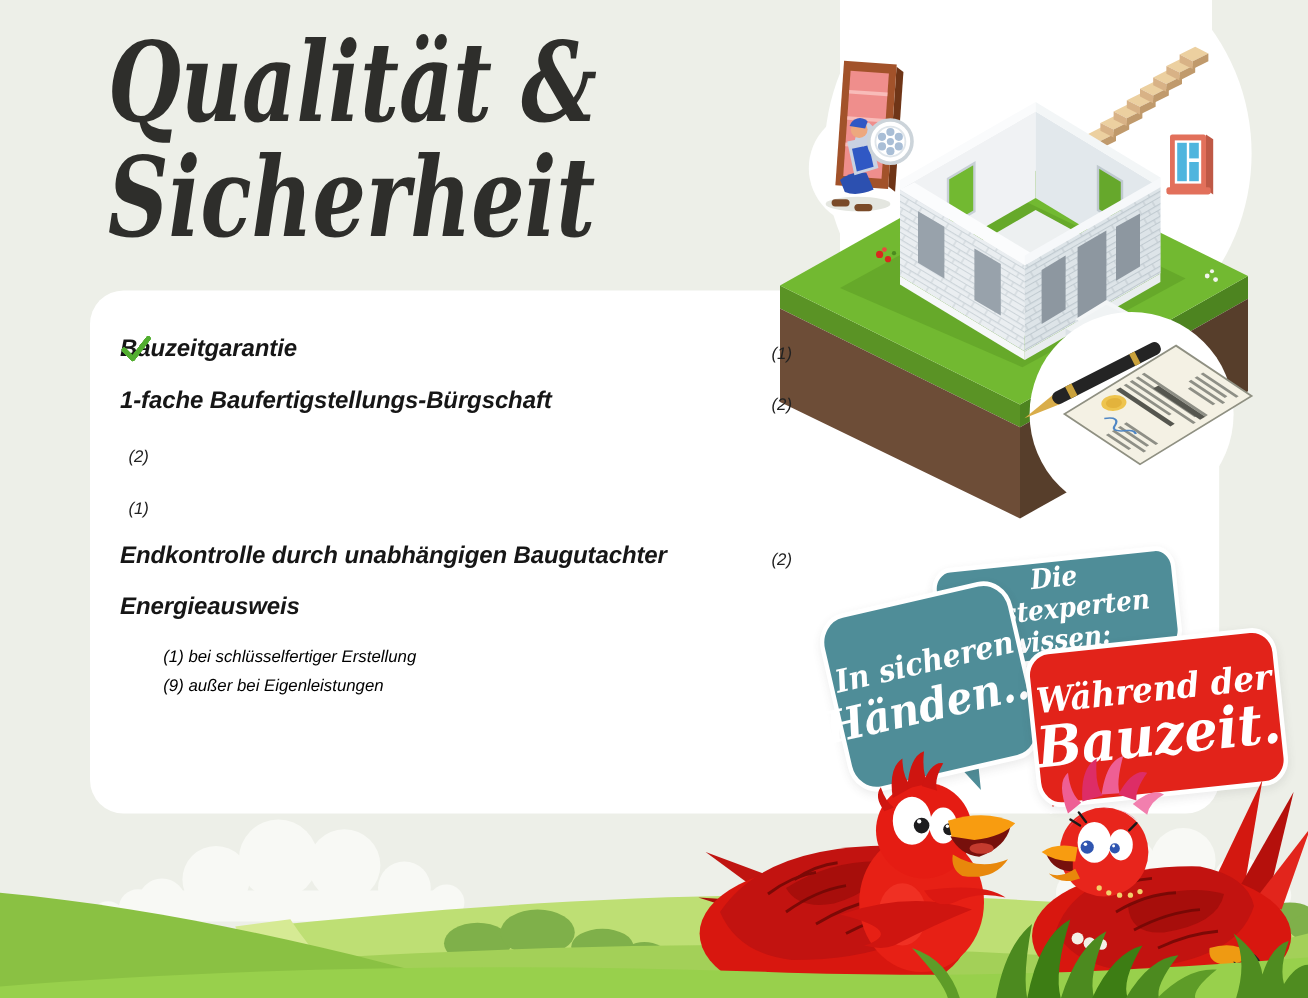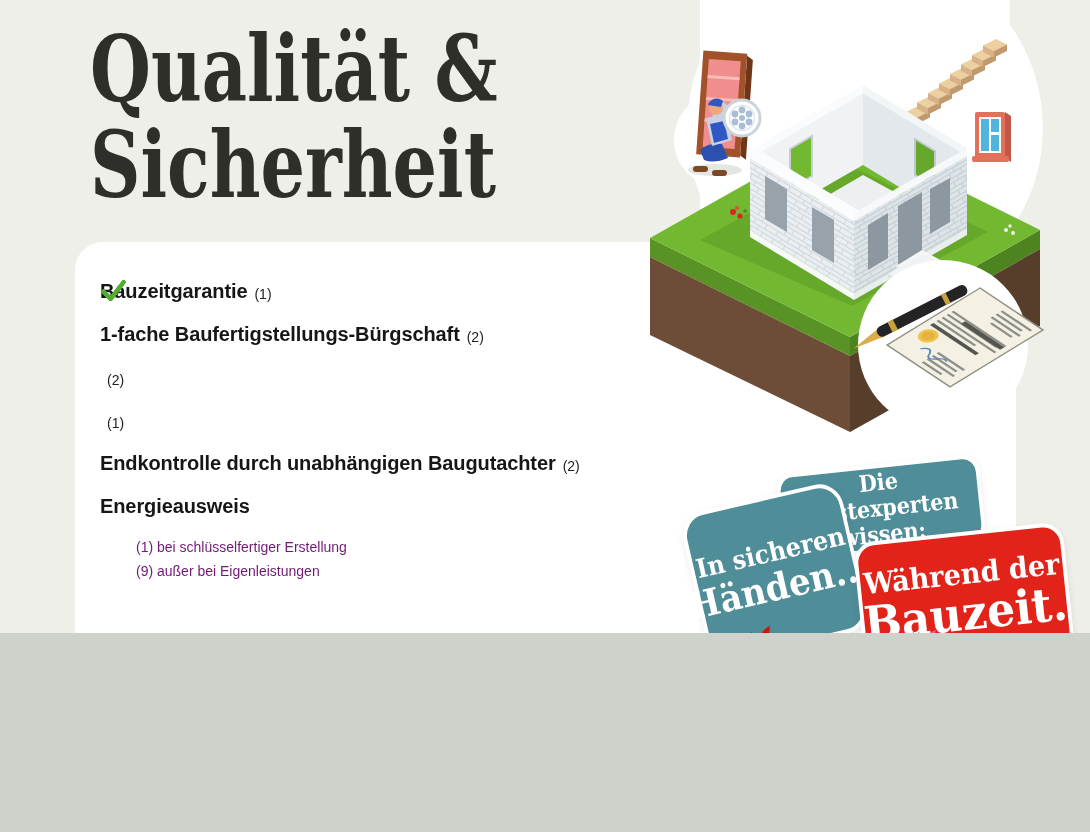--- a/index.html
+++ b/index.html
@@ -1,33 +1,33 @@
 <!DOCTYPE html>
 <html><head>
 <meta charset="utf-8">
 <style>
   html,body{margin:0;padding:0;background:#cfd2cb;}
-  .stage{position:relative;width:1090px;height:633px;background:#edefe8;overflow:hidden;
-         font-family:"Liberation Sans",sans-serif;}
+  .stage{position:relative;width:1090px;height:832px;background:#edefe8;overflow:hidden;
+         font-family:"Liberation Sans",sans-serif;font-style:italic;}
   .stage svg{position:absolute;left:0;top:0;pointer-events:none;}
   .z1{z-index:1}.z3{z-index:3}.z5{z-index:5}.z6{z-index:6}.z7{z-index:7}
 
   .card{position:absolute;left:75px;top:242px;width:941px;height:436px;background:#ffffff;
         border-radius:28px;z-index:2;}
 
   .title{position:absolute;left:90px;top:22px;z-index:4;margin:0;color:#2e2e2b;
          font-family:"DejaVu Serif",serif;font-weight:700;font-size:92px;line-height:1.04;
          transform:scaleX(.76);transform-origin:0 0;letter-spacing:0;white-space:nowrap;}
 
   .checklist{position:absolute;left:100px;top:277px;z-index:4;width:560px;}
-  .check-row{display:flex;align-items:center;height:28px;margin-bottom:15px;}
+  .check-row{display:flex;align-items:center;height:28px;margin-bottom:15px;justify-content:space-between;}
   .check-ic{width:27px;height:27px;flex:0 0 27px;margin-right:13px;}
   .check-label{font-weight:700;font-size:20px;color:#161616;letter-spacing:-.1px;white-space:nowrap;}
   .check-note{font-weight:400;font-size:14px;color:#222;margin-left:7px;padding-top:5px;white-space:nowrap;}
-  .footnotes{margin-top:8px;margin-left:36px;font-size:14px;line-height:24px;color:#701a75;}
+  .footnotes{margin-top:8px;margin-left:36px;font-size:14px;line-height:24px;color:#000000;}
 
   .bubble{position:absolute;z-index:5;border:4px solid #fff;box-sizing:border-box;
           display:flex;flex-direction:column;align-items:center;justify-content:center;
           color:#fff;font-family:"DejaVu Serif",serif;font-weight:700;text-align:center;
           box-shadow:0 3px 8px rgba(60,60,60,.10);}
   .bubble-a{left:768px;top:464px;width:226px;height:88px;border-radius:18px;background:#4f8d98;
             transform:rotate(-6deg) scaleX(.9);}
   .bubble-a .l1,.bubble-a .l2{font-size:23px;line-height:26px;}
   .bubble-b{left:686px;top:496px;width:178px;height:152px;border-radius:26px;background:#4f8d98;
             transform:rotate(-13deg) scaleX(.92);}

